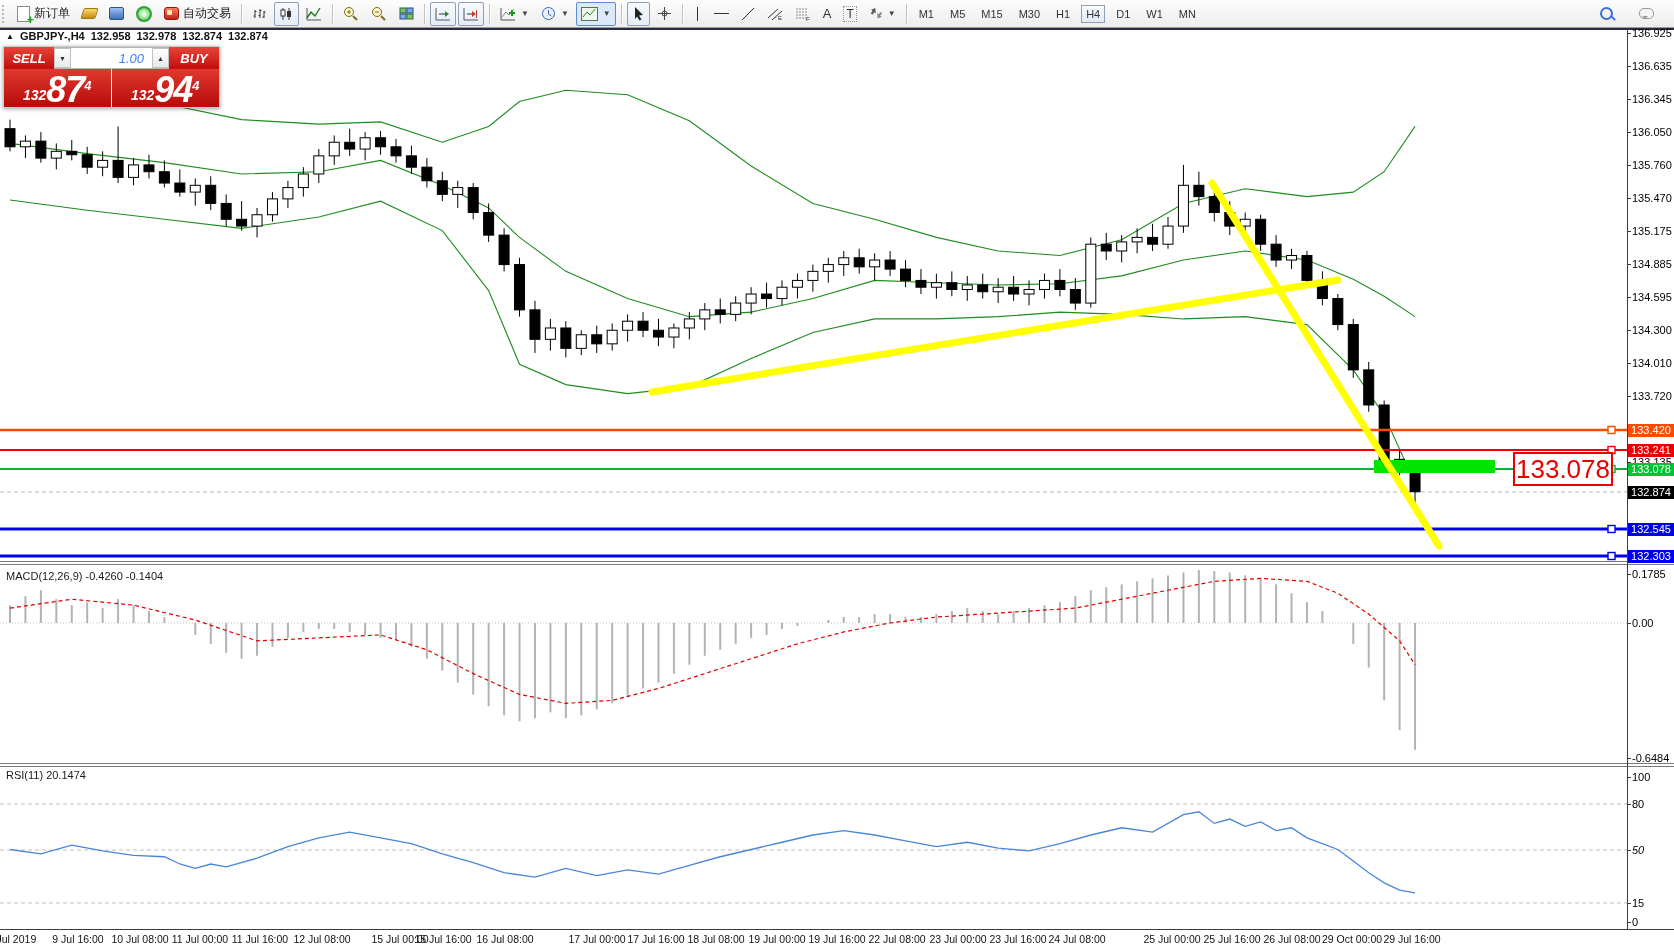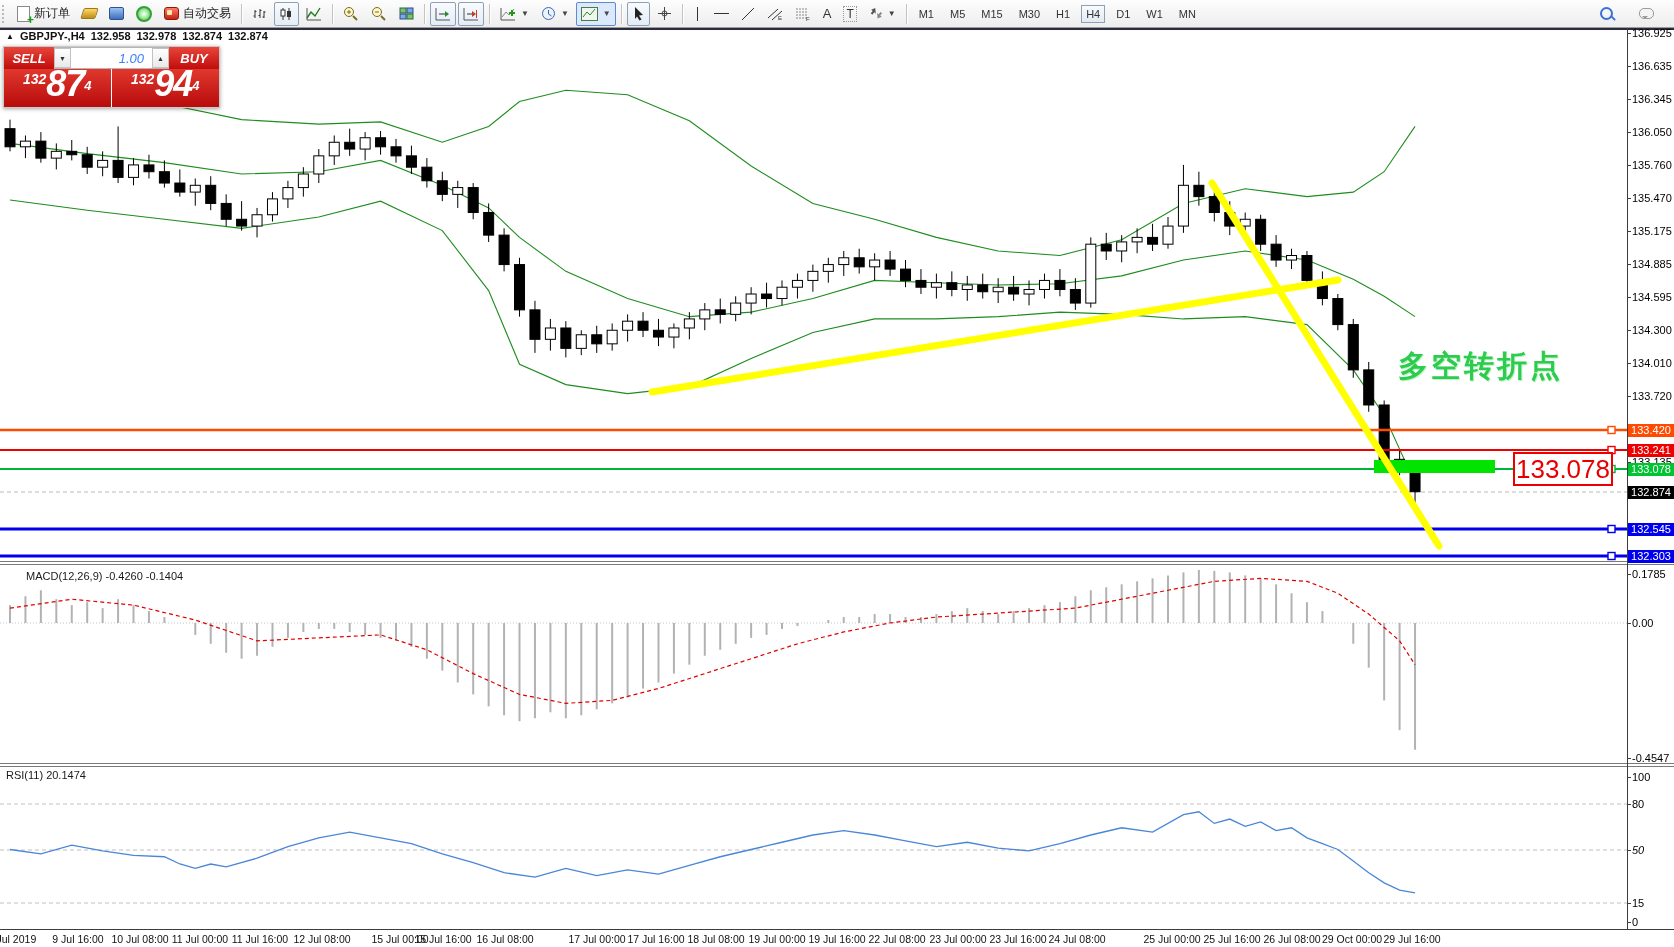--- a/index.html
+++ b/index.html
@@ -46,21 +46,21 @@
   
   #tradepanel{position:absolute;left:3px;top:46px;width:217px;height:62px;background:#fff;
      box-shadow:0 1px 4px rgba(0,0,0,.35);border:1px solid #c9c9c9;box-sizing:border-box;font-style:italic;}
   .tp-row1{display:flex;height:22px;}
   .tp-btn{width:50px;background:linear-gradient(#e8453a,#c00d0d);color:#fff;font-size:13px;font-weight:bold;
      display:flex;align-items:center;justify-content:center;}
   .tp-spin{flex:1;display:flex;border-top:1px solid #b5b5b5;border-bottom:1px solid #b5b5b5;background:#fff;}
   .tp-spbtn{width:15px;display:flex;align-items:center;justify-content:center;font-size:7px;color:#333;border:1px solid #c2c2c2;background:linear-gradient(#fff,#e9e9e9);}
   .tp-vol{flex:1;font-size:13px;color:#3b82f6;display:flex;align-items:center;justify-content:flex-end;padding-right:8px;}
   .tp-row2{display:flex;height:38px;}
-  .tp-price{width:50%;background:linear-gradient(#e0382e,#b80b0b);color:#fff;display:flex;justify-content:center;padding-bottom:2px;box-sizing:border-box;}
+  .tp-price{width:50%;background:linear-gradient(#e0382e,#b80b0b);color:#fff;display:flex;align-items:flex-end;justify-content:center;padding-bottom:2px;box-sizing:border-box;}
   .tp-price.left{border-right:1px solid #fff;}
   .tp-small{font-size:14px;font-weight:bold;line-height:20px;}
   .tp-big{font-size:36px;font-weight:bold;line-height:30px;letter-spacing:-1px;}
   .tp-sup{font-size:13px;font-weight:bold;line-height:34px;align-self:flex-start;}
   
   #callout{position:absolute;left:1513px;top:452px;width:100px;height:34px;border:2px solid #ee0000;
      background:#fff;color:#e80000;font-size:26px;line-height:31px;text-align:center;box-sizing:border-box;}
   #cn-note{position:absolute;left:1398px;top:346px;font-size:30px;font-weight:bold;color:#2ecc4e;
      letter-spacing:3px;text-shadow:1px 1px 0 #bdf5c6;white-space:nowrap;}
 </style>
@@ -575,21 +575,21 @@
         <span class="tp-sup">4</span>
       </div>
       <div class="tp-price">
         <span class="tp-small">132</span>
         <span class="tp-big">94</span>
         <span class="tp-sup">4</span>
       </div>
     </div>
   </div>
 
-  <div class="indlabel" style="top:570px;margin-left:20px;">MACD(12,26,9) -0.4260 -0.1404</div>
+  <div class="indlabel" style="top:570px;">MACD(12,26,9) -0.4260 -0.1404</div>
   <div class="indlabel" style="top:769px;">RSI(11) 20.1474</div>
 
   <div class="hsep" style="top:561px;"></div>
   <div class="hsep" style="top:763px;"></div>
   <div id="bottomline"></div>
   <div id="axis-border"></div>
 
   <div id="price-axis">
       <div class="tickmark" style="top: 33px;"></div>
       <div class="tick" style="top: 27px;">136.925</div>
@@ -617,21 +617,21 @@
       <div class="tick" style="top: 390px;">133.720</div>
       <div class="tickmark" style="top: 462px;"></div>
       <div class="tick" style="top: 456px;">133.135</div>
       <div class="tickmark" style="top: 557px;"></div>
       <div class="tick" style="top: 551px;">132.260</div>
       <div class="tickmark" style="top: 574px;"></div>
       <div class="tick" style="top: 568px;">0.1785</div>
       <div class="tickmark" style="top: 623px;"></div>
       <div class="tick" style="top: 617px;">0.00</div>
       <div class="tickmark" style="top: 758px;"></div>
-      <div class="tick" style="top: 752px;">-0.4547</div>
+      <div class="tick" style="top: 752px;">-0.6484</div>
       <div class="tickmark" style="top: 777px;"></div>
       <div class="tick" style="top: 771px;">100</div>
       <div class="tickmark" style="top: 804px;"></div>
       <div class="tick" style="top: 798px;">80</div>
       <div class="tickmark" style="top: 850px;"></div>
       <div class="tick" style="top: 844px; font-style: italic;">50</div>
       <div class="tickmark" style="top: 903px;"></div>
       <div class="tick" style="top: 897px;">15</div>
       <div class="tickmark" style="top: 922px;"></div>
       <div class="tick" style="top: 916px;">0</div>
@@ -661,16 +661,15 @@
       <div class="timelabel" style="left: 958px;">23 Jul 00:00</div>
       <div class="timelabel" style="left: 1018px;">23 Jul 16:00</div>
       <div class="timelabel" style="left: 1077px;">24 Jul 08:00</div>
       <div class="timelabel" style="left: 1172px;">25 Jul 00:00</div>
       <div class="timelabel" style="left: 1232px;">25 Jul 16:00</div>
       <div class="timelabel" style="left: 1292px;">26 Jul 08:00</div>
       <div class="timelabel" style="left: 1352px;">29 Oct 00:00</div>
       <div class="timelabel" style="left: 1412px;">29 Jul 16:00</div>
     </div>
 
-  <div id="cn-note">多空转折点</div>
   <div id="callout">133.078</div>
 
 </div>
 
 </body></html>

